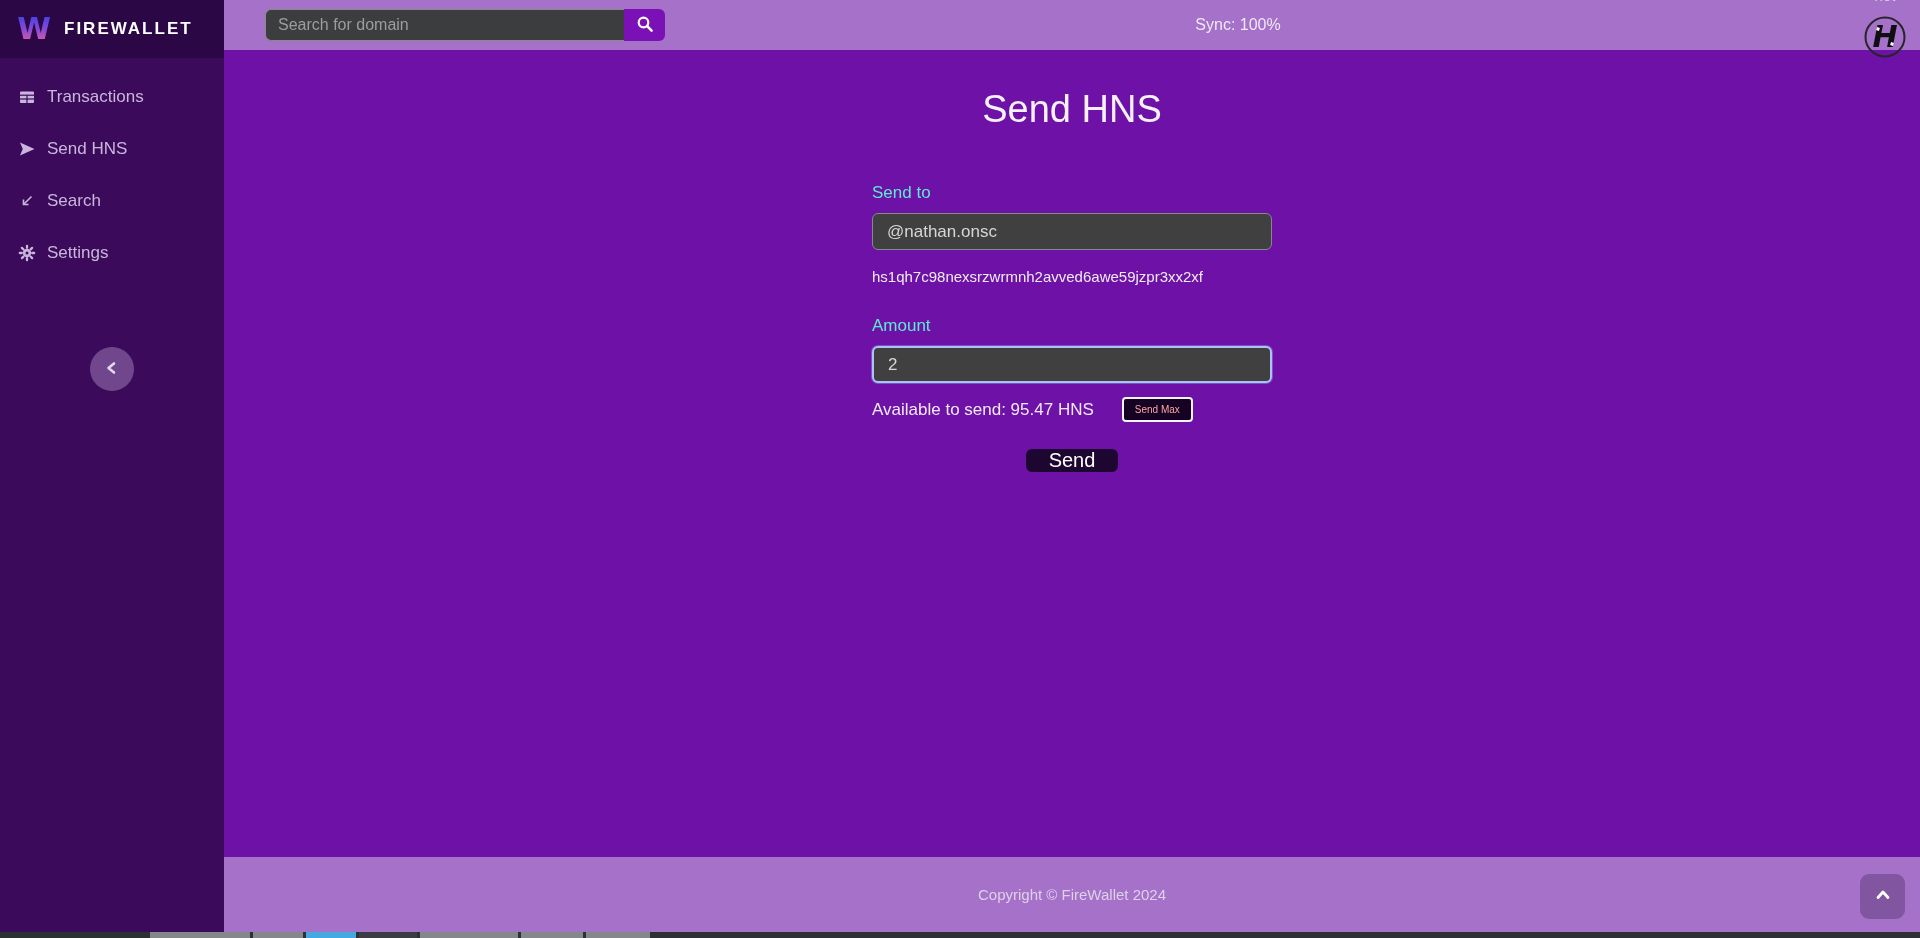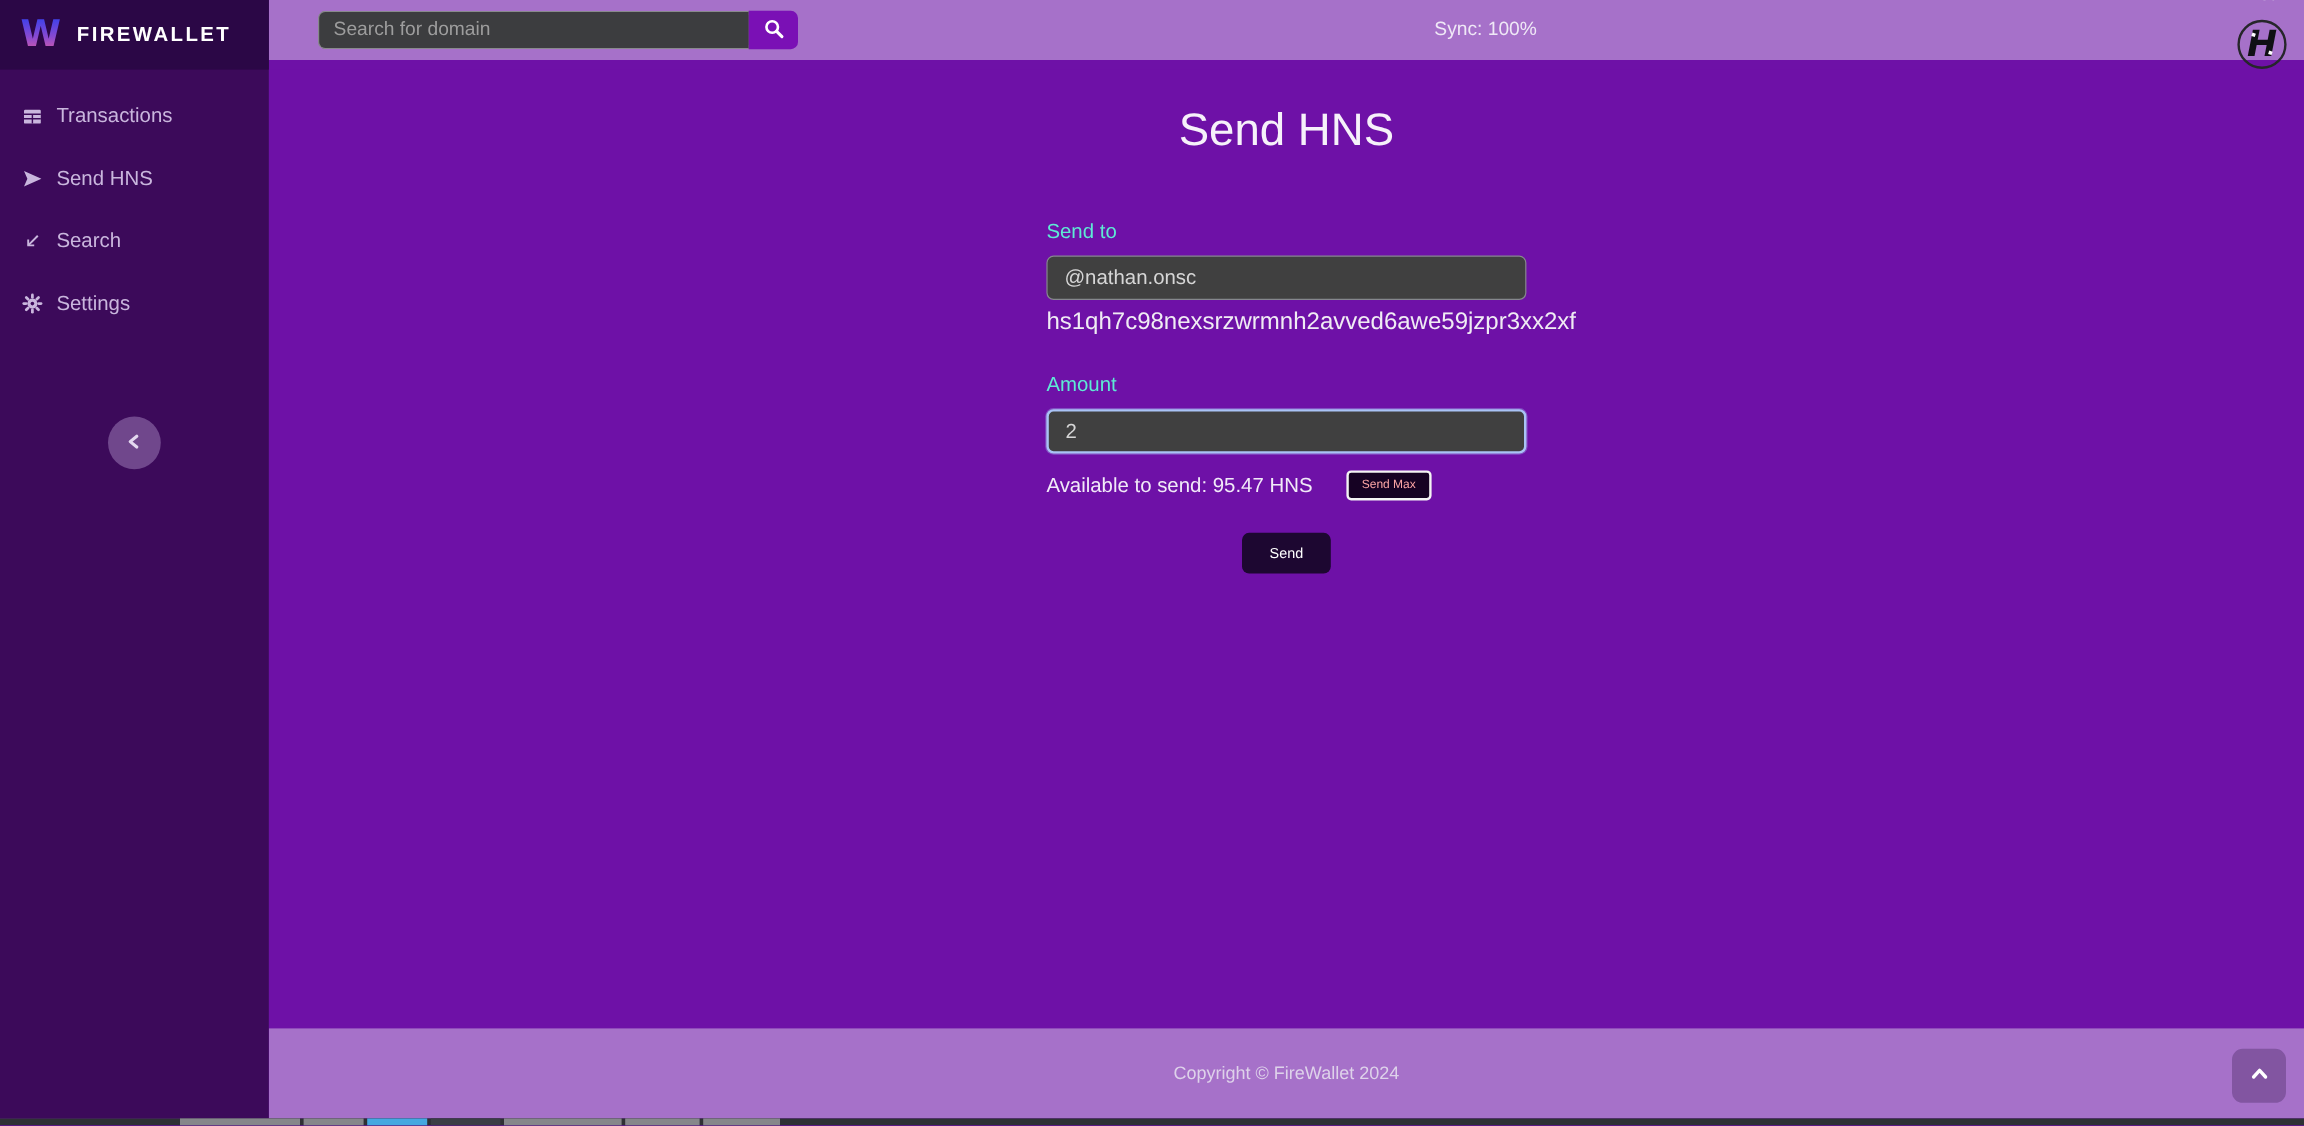--- a/index.html
+++ b/index.html
@@ -52,32 +52,32 @@
   .main { position: absolute; left: 224px; top: 58px; right: 0; height: 799px; background: #6e11a7; }
   .page-title { margin-top: 30px; text-align: center; color: #f6f1fa; font-size: 38px; font-weight: normal; }
   .send-form { width: 400px; margin: 52px auto 0 auto; }
   .field-label { color: #5eead4; font-size: 17px; display: block; }
   .text-input {
     margin-top: 10px; width: 100%; height: 37px; background: #404040;
     border: 1px solid #85888c; border-radius: 6px; color: #d6d6d6;
     font-size: 17px; padding: 0 14px; font-family: "Liberation Sans", sans-serif; outline: none;
   }
   .text-input.focused { border: 2px solid #a9c3f5; box-shadow: 0 0 0 1px rgba(169,195,245,0.35); }
-  .resolved-address { margin-top: 7px; color: #f0ecf4; font-size: 20px; }
+  .resolved-address { margin-top: 18px; color: #f0ecf4; font-size: 15px; }
   .amount-label { margin-top: 31px; }
   .available-row { margin-top: 14px; display: flex; align-items: center; }
   .available-text { color: #f1eaf8; font-size: 17px; }
   .send-max-btn {
     margin-left: 28px; background: #160223; color: #fca5a5; border: 2px solid #f4f4f4;
     border-radius: 4px; font-size: 10px; padding: 5px 11px; cursor: pointer;
     font-family: "Liberation Sans", sans-serif;
   }
   .send-btn {
     display: block; margin: 27px auto 0 auto; background: #1d0731; color: #ffffff;
-    border: none; border-radius: 6px; font-size: 12px; padding: 10px 23px; cursor: pointer;
+    border: none; border-radius: 6px; font-size: 20px; padding: 0 23px; cursor: pointer;
     font-family: "Liberation Sans", sans-serif;
   }
 
   
   .footer {
     position: absolute; left: 224px; right: 0; top: 857px; height: 75px;
     background: #a671c9; display: flex; align-items: center; justify-content: center;
   }
   .footer-text { color: #ded2ea; font-size: 15px; }
   .scroll-top-btn {

